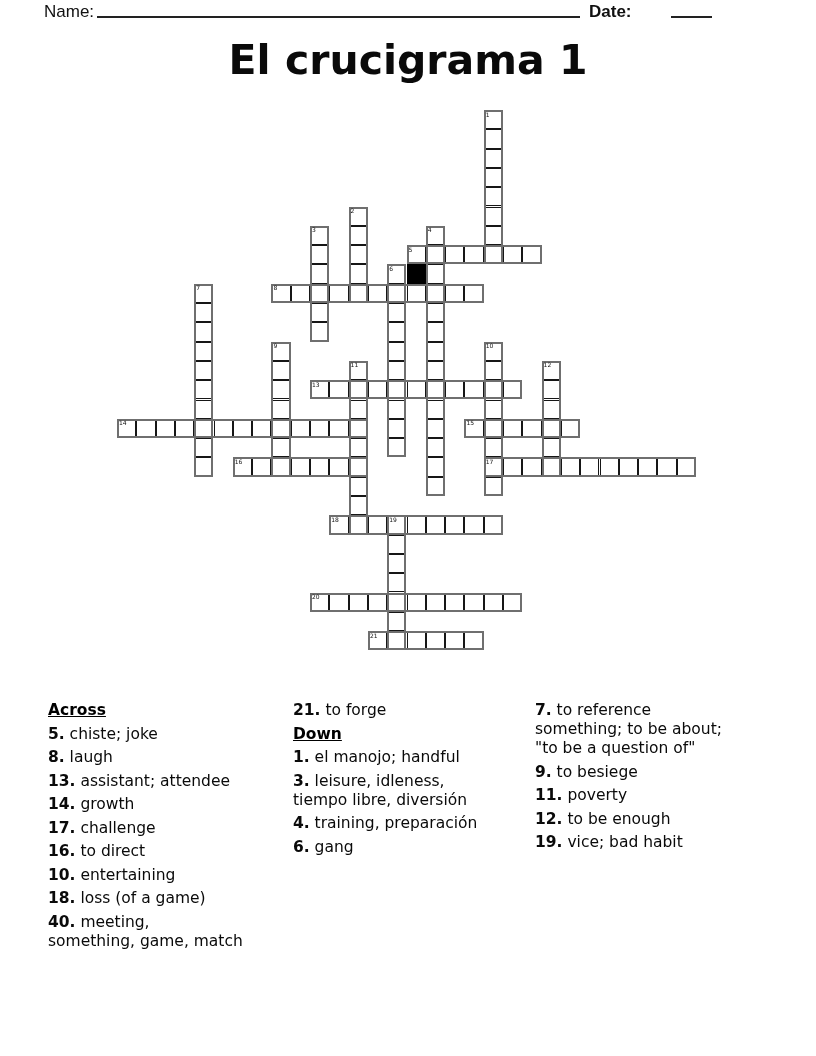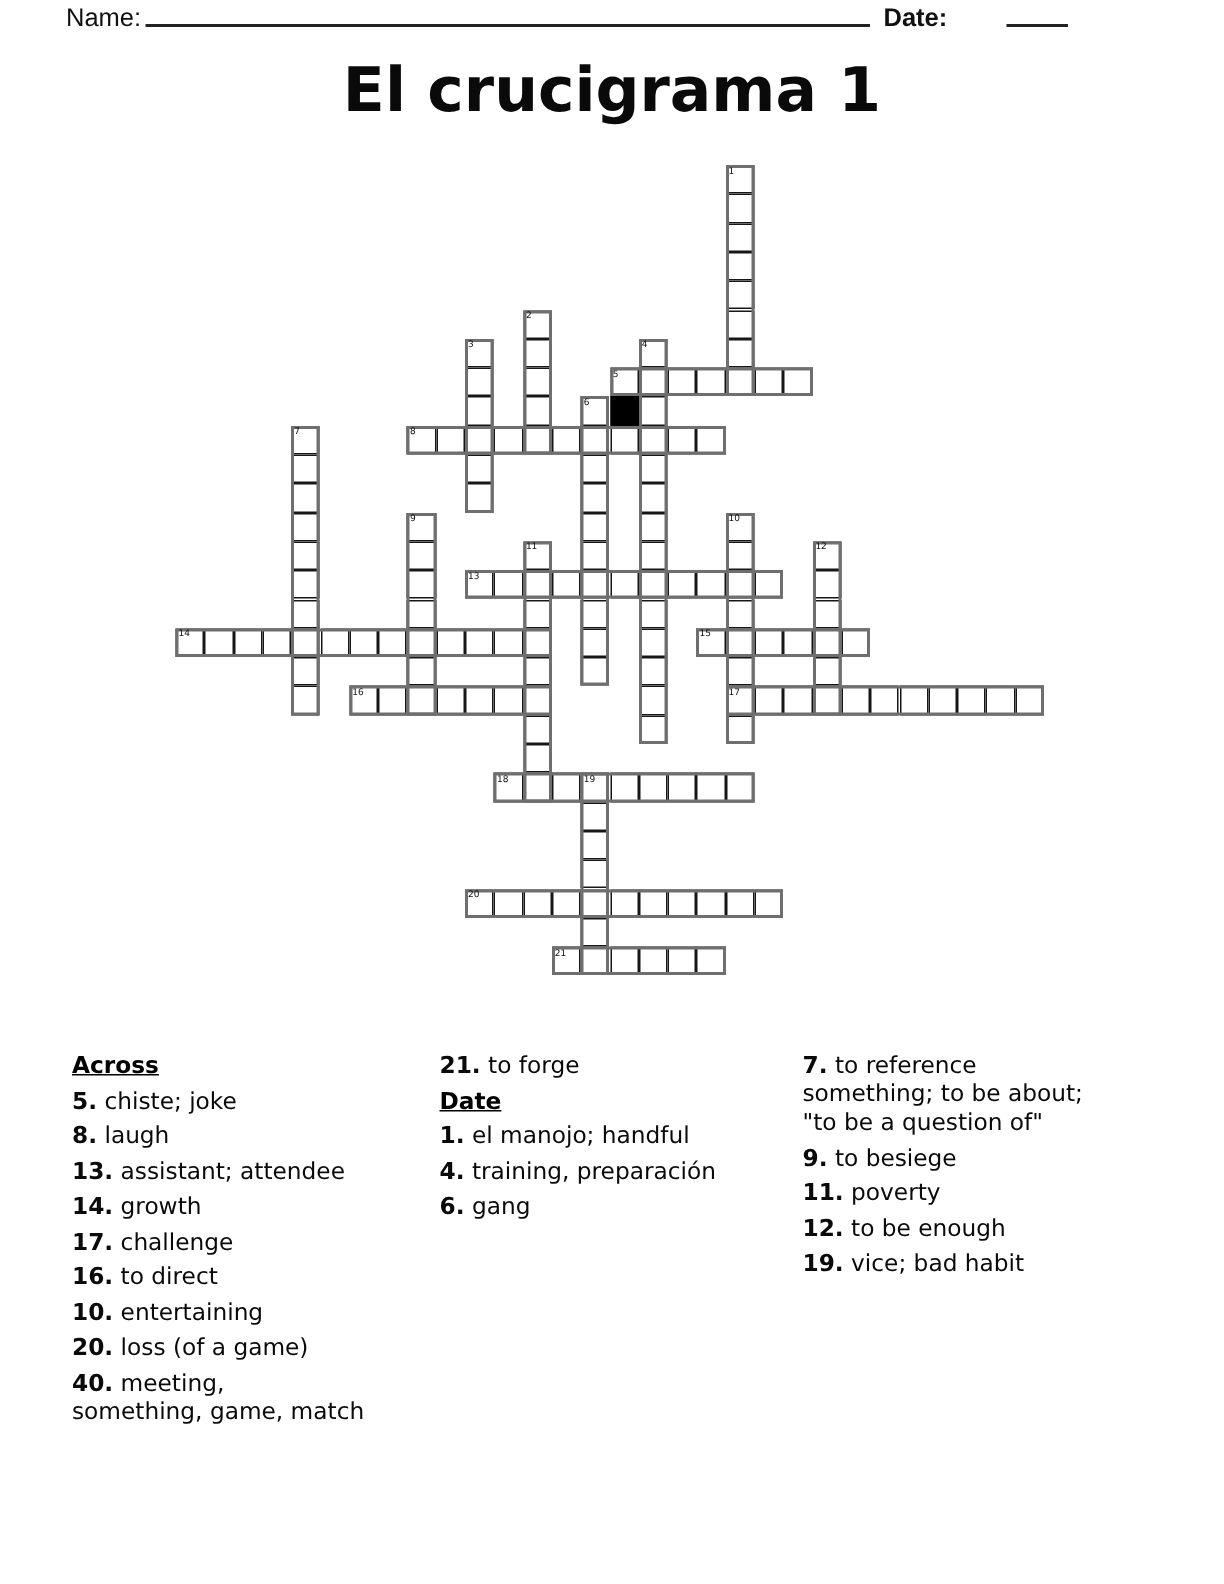--- a/index.html
+++ b/index.html
@@ -262,34 +262,38 @@
         <div class="clue">
           <div class="clue-line"><span class="clue-num">17.</span> challenge</div>
         </div>
         <div class="clue">
           <div class="clue-line"><span class="clue-num">16.</span> to direct</div>
         </div>
         <div class="clue">
           <div class="clue-line"><span class="clue-num">10.</span> entertaining</div>
         </div>
         <div class="clue">
-          <div class="clue-line"><span class="clue-num">20.</span> loss (of a game)</div>
+          <div class="clue-line"><span class="clue-num">18.</span> loss (of a game)</div>
         </div>
         <div class="clue">
           <div class="clue-line"><span class="clue-num">40.</span> meeting,</div>
           <div class="clue-line">something, game, match</div>
         </div>
       </div>
       <div class="clue-col" style="left: 293px;">
         <div class="clue">
           <div class="clue-line"><span class="clue-num">21.</span> to forge</div>
         </div>
-        <div class="clue-header">Date</div>
+        <div class="clue-header">Down</div>
         <div class="clue">
           <div class="clue-line"><span class="clue-num">1.</span> el manojo; handful</div>
+        </div>
+        <div class="clue">
+          <div class="clue-line"><span class="clue-num">3.</span> leisure, idleness,</div>
+          <div class="clue-line">tiempo libre, diversión</div>
         </div>
         <div class="clue">
           <div class="clue-line"><span class="clue-num">4.</span> training, preparación</div>
         </div>
         <div class="clue">
           <div class="clue-line"><span class="clue-num">6.</span> gang</div>
         </div>
       </div>
       <div class="clue-col" style="left: 535px;">
         <div class="clue">

